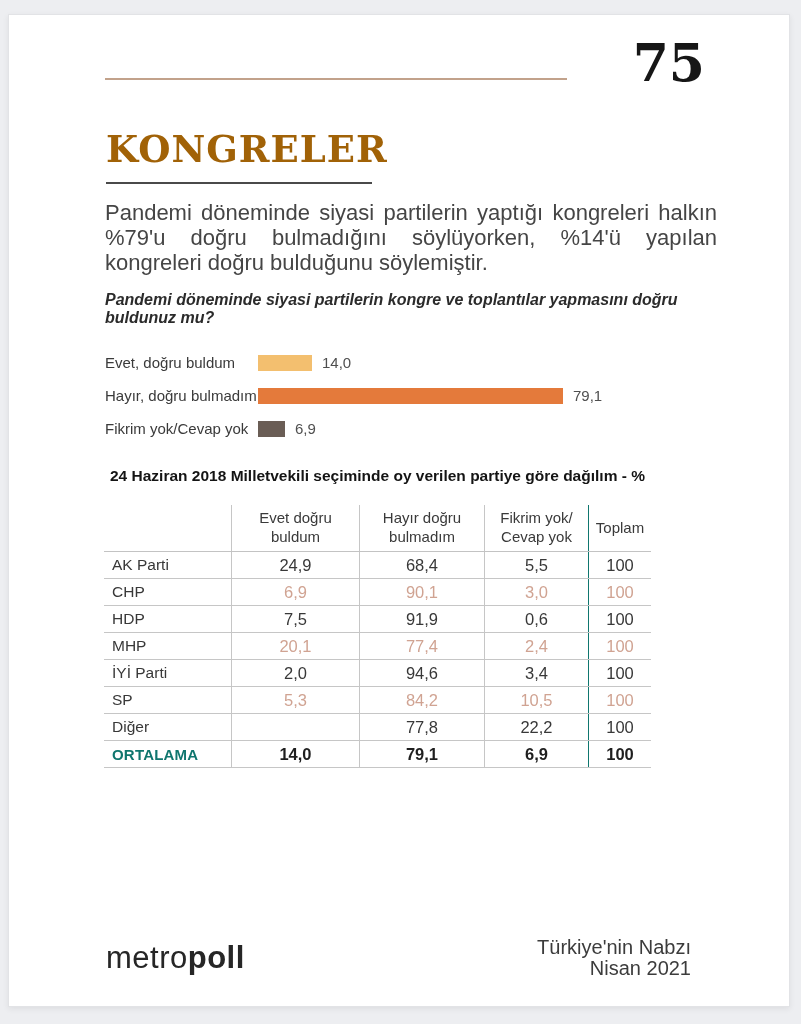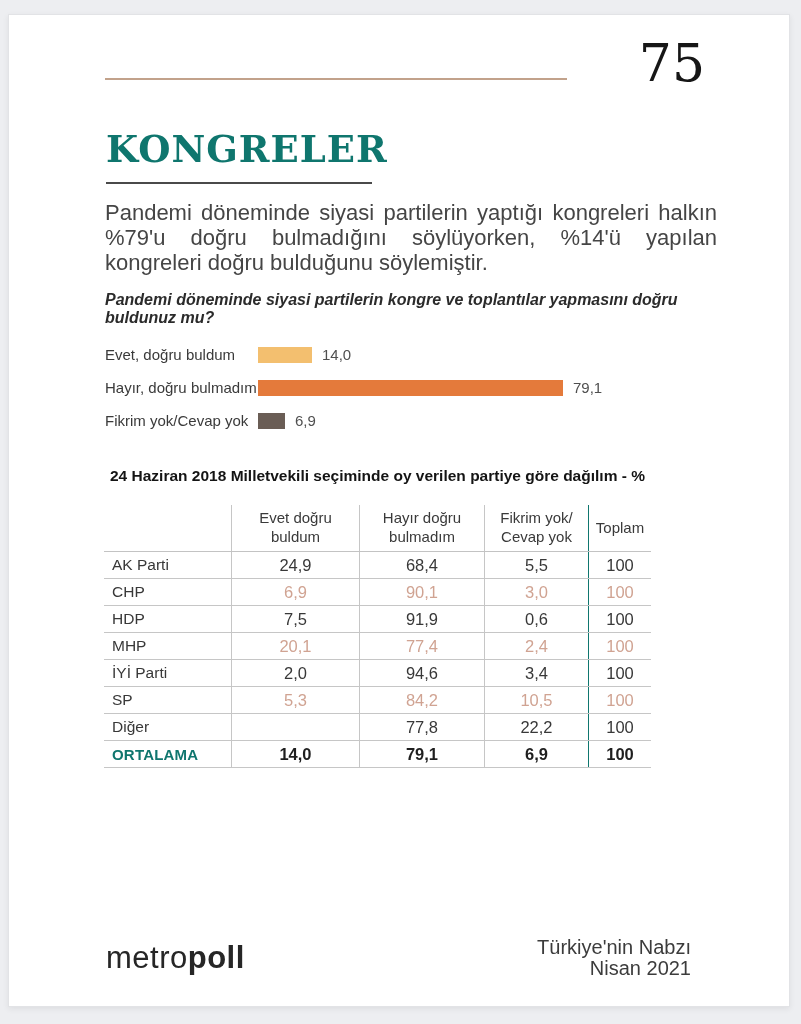--- a/index.html
+++ b/index.html
@@ -14,40 +14,40 @@
     position:absolute;left:8px;top:14px;width:782px;height:993px;
     background:#ffffff;
     border:1px solid #e2e3e6;
     box-shadow:0 2px 6px rgba(0,0,0,0.07);
     box-sizing:border-box;
   }
   .abs{position:absolute;}
   .rule-top{left:96px;top:63px;width:462px;height:2px;background:#c2a28b;}
   .page-number{
     right:84px;top:22px;
-    font-family:"DejaVu Serif", serif;font-weight:400;
+    font-family:"DejaVu Serif", serif;font-weight:700;
     font-size:52px;color:#161616;line-height:1;
   }
   .doc-title{
     left:97px;top:112px;
     font-family:"DejaVu Serif", serif;font-weight:700;
-    font-size:37px;color:#0f766e;letter-spacing:1px;line-height:1.2;
+    font-size:37px;color:#a16207;letter-spacing:1px;line-height:1.2;
   }
   .title-underline{left:97px;top:167px;width:266px;height:2px;background:#4a4a4a;}
   .summary{
     left:96px;top:185px;width:612px;
     font-size:22px;line-height:25px;color:#454545;
     text-align:justify;
   }
   .question{
     left:96px;top:276px;width:618px;
     font-size:16px;font-weight:700;font-style:italic;color:#2b2b2b;
   }
   .chart{left:96px;top:323px;width:620px;}
-  .chart-row{display:flex;align-items:center;height:33px;}
+  .chart-row{display:flex;align-items:flex-end;height:33px;}
   .chart-label{width:153px;font-size:15px;color:#3a3a3a;flex:0 0 153px;}
   .chart-bar{height:16px;flex:0 0 auto;}
   .chart-value{margin-left:10px;font-size:15px;color:#4f4f4f;}
   .table-title{
     left:101px;top:452px;width:600px;
     font-size:15.5px;font-weight:700;color:#141414;
   }
   .ptable{left:95px;top:490px;width:547px;}
   .trow{display:flex;border-bottom:1px solid #c6c6c6;}
   .trow.header{height:46px;border-bottom:1px solid #c3c3c3;}

